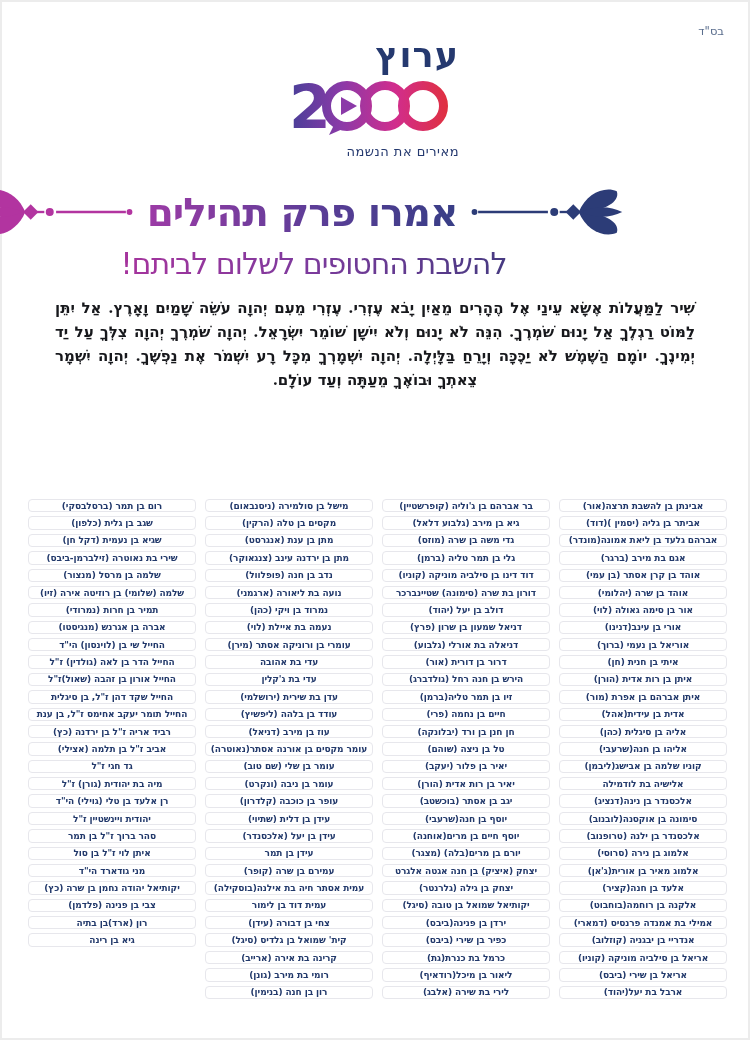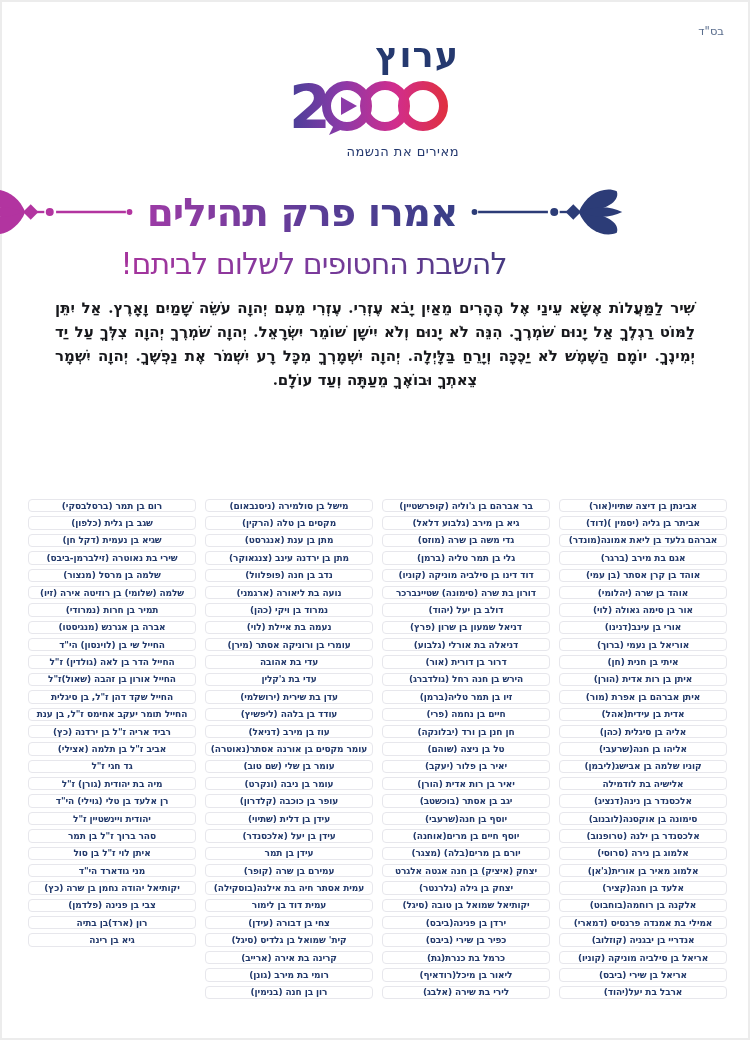--- a/index.html
+++ b/index.html
@@ -110,21 +110,21 @@
         <path d="M122,32 C138,25 154,25 168,32 C154,39 138,39 122,32 Z" stroke="none"></path>
       </g>
     </svg>
   </div>
   <div class="title-line2">להשבת החטופים לשלום לביתם!</div>
 </div>
 
 <div class="psalm">שִׁיר לַמַּעֲלוֹת אֶשָּׂא עֵינַי אֶל הֶהָרִים מֵאַיִן יָבֹא עֶזְרִי. עֶזְרִי מֵעִם יְהוָה עֹשֵׂה שָׁמַיִם וָאָרֶץ. אַל יִתֵּן לַמּוֹט רַגְלֶךָ אַל יָנוּם שֹׁמְרֶךָ. הִנֵּה לֹא יָנוּם וְלֹא יִישָׁן שׁוֹמֵר יִשְׂרָאֵל. יְהוָה שֹׁמְרֶךָ יְהוָה צִלְּךָ עַל יַד יְמִינֶךָ. יוֹמָם הַשֶּׁמֶשׁ לֹא יַכֶּכָּה וְיָרֵחַ בַּלָּיְלָה. יְהוָה יִשְׁמָרְךָ מִכָּל רָע יִשְׁמֹר אֶת נַפְשֶׁךָ. יְהוָה יִשְׁמָר צֵאתְךָ וּבוֹאֶךָ מֵעַתָּה וְעַד עוֹלָם.</div>
 
 <div class="names-grid">
-    <div class="name-box">אבינתן בן דיצה שתיוי(אור)</div>
+    <div class="name-box">אבינתן בן להשבת תרצה(אור)</div>
     <div class="name-box">אביתר בן גליה (יסמין )(דוד)</div>
     <div class="name-box">אברהם גלעד בן ליאת אמונה(מונדר)</div>
     <div class="name-box">אגם בת מירב (ברגר)</div>
     <div class="name-box">אוהד בן קרן אסתר (בן עמי)</div>
     <div class="name-box">אוהד בן שרה (יהלומי)</div>
     <div class="name-box">אור בן סימה גאולה (לוי)</div>
     <div class="name-box">אורי בן עינב(דנינו)</div>
     <div class="name-box">אוריאל בן נעמי (ברוך)</div>
     <div class="name-box">איתי בן חנית (חן)</div>
     <div class="name-box">איתן בן רות אדית (הורן)</div>

